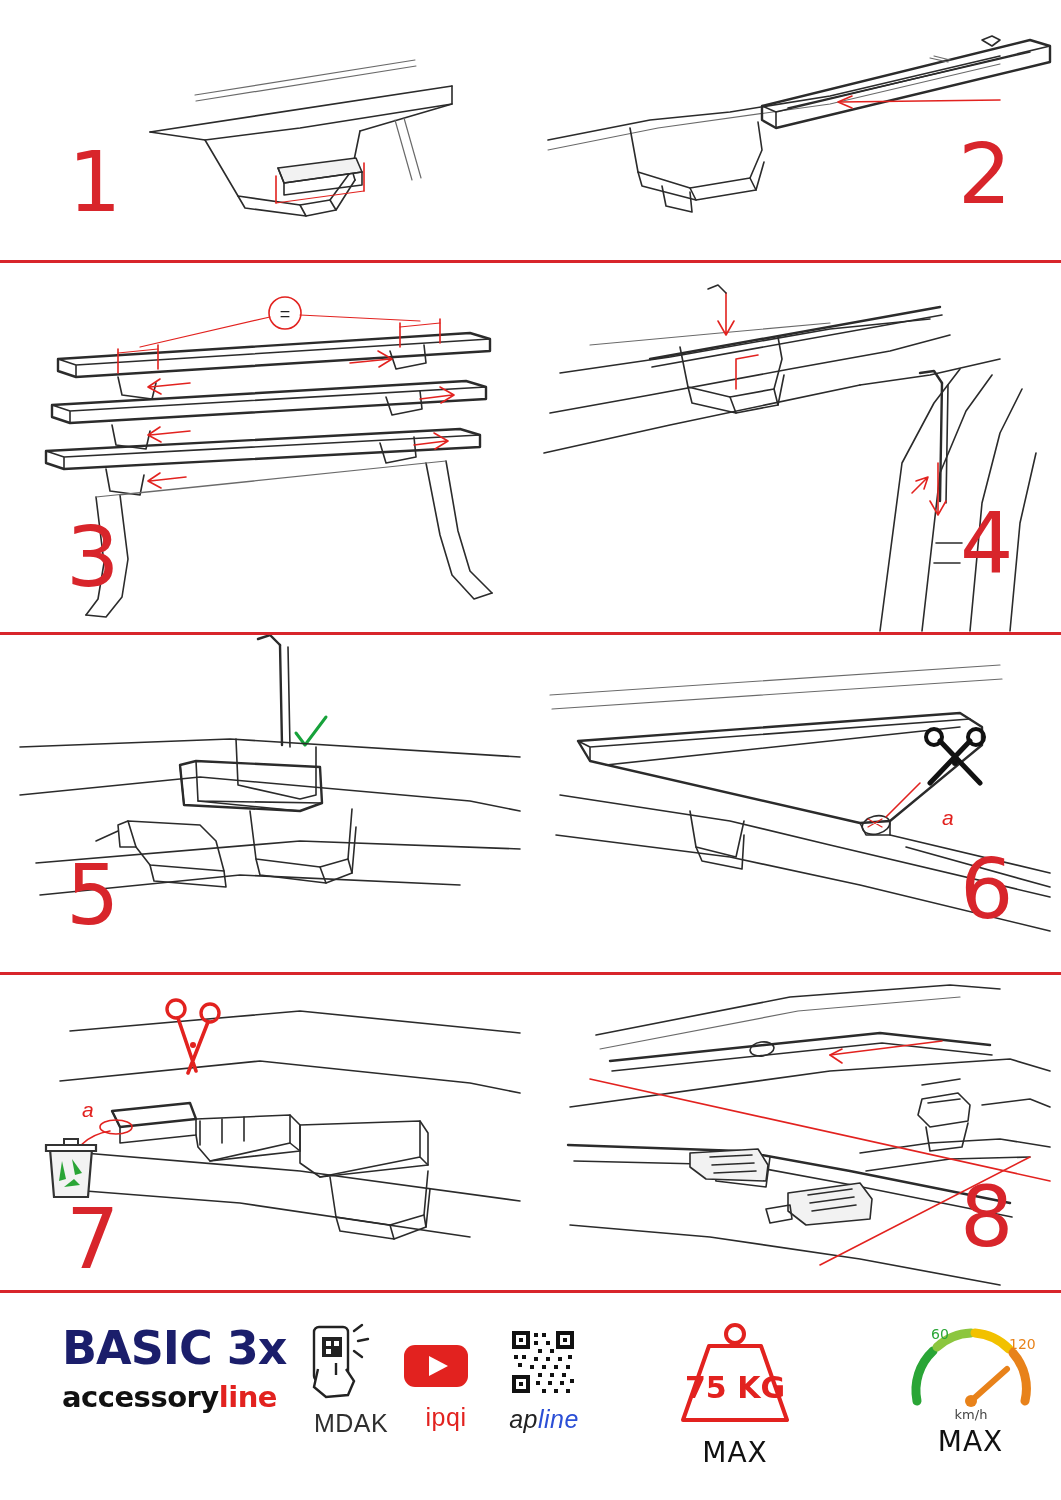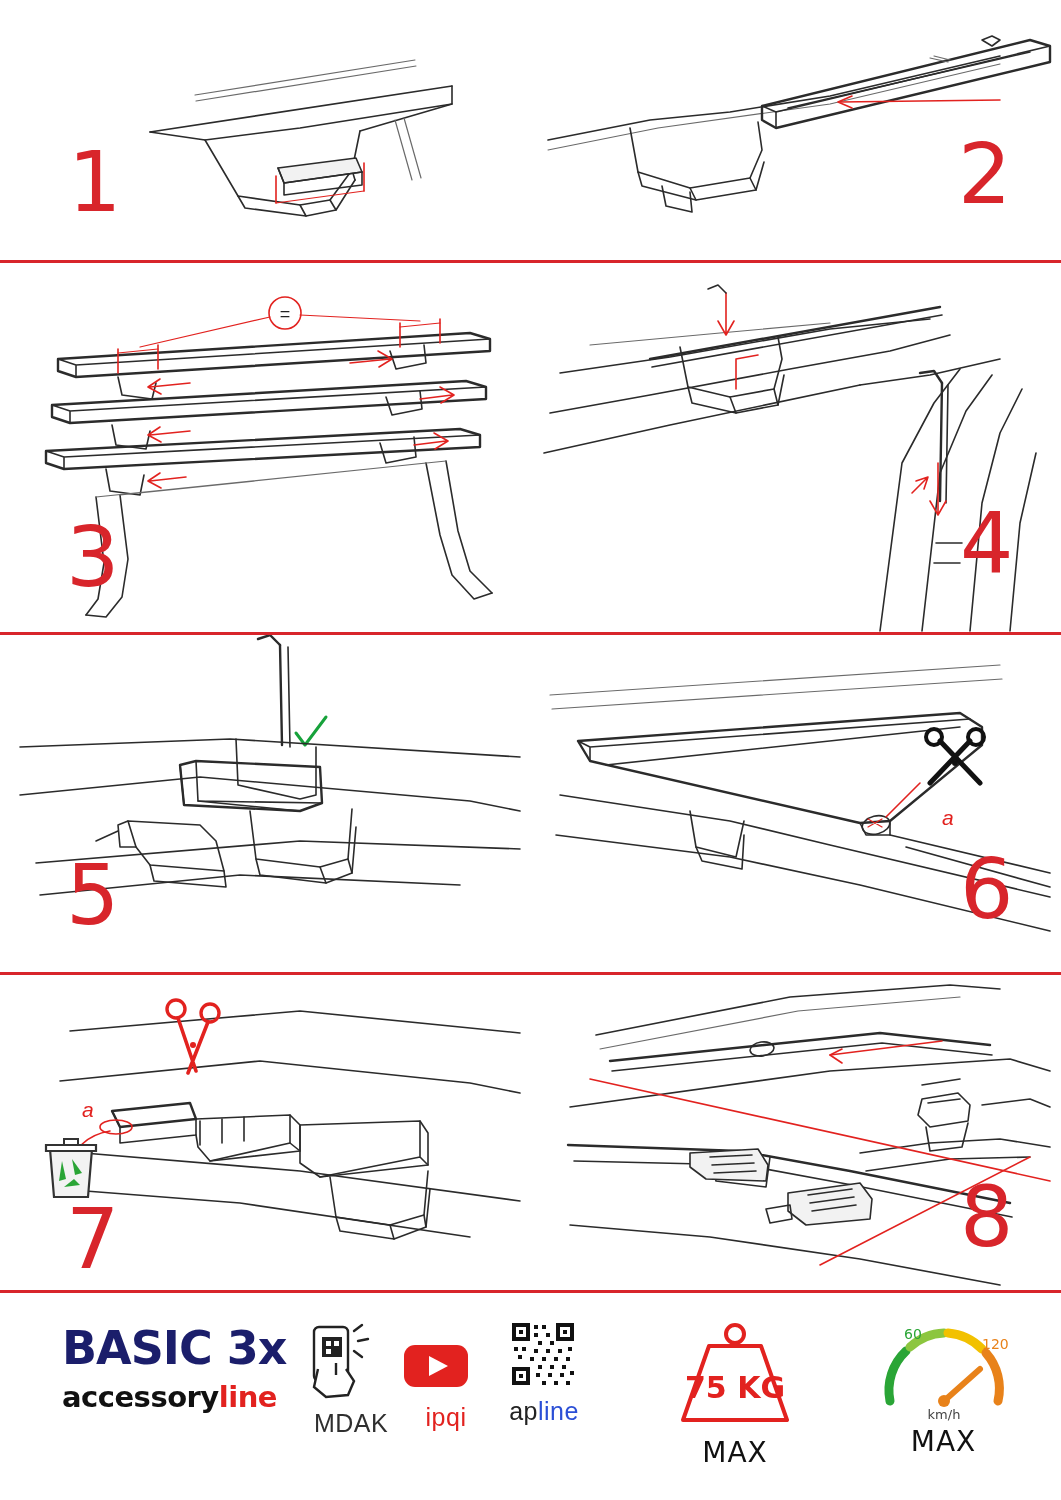--- a/index.html
+++ b/index.html
@@ -42,30 +42,30 @@
   .brand-bot{margin-top:12px;font-family:"DejaVu Sans",sans-serif;font-weight:700;font-size:29px;letter-spacing:-0.5px;line-height:1;}
   .brand-bot .a{color:#111;}
   .brand-bot .b{color:#e2221f;}
 
   .logo{position:absolute;text-align:center;}
   .logo .cap{font-family:"Liberation Sans",sans-serif;font-size:25px;color:#3a3a3a;letter-spacing:0.5px;margin-top:8px;}
   .logo.mdak{left:296px;top:30px;width:110px;}
   .logo.mdak .cap{font-weight:400;color:#2f2f2f;}
   .logo.ipqi{left:400px;top:30px;width:92px;}
   .logo.ipqi .cap{color:#e2221f;}
-  .logo.apline{left:480px;top:22px;width:128px;}
+  .logo.apline{left:480px;top:30px;width:128px;font-style:italic;}
 
   .mdak-cap{font-family:"DejaVu Sans",sans-serif;}
   .apline-cap span.k{color:#222;}
   .apline-cap span.l{color:#2b4fd6;}
 
   .maxblock{position:absolute;text-align:center;}
   .maxblock .cap{font-family:"DejaVu Sans",sans-serif;font-size:28px;color:#111;letter-spacing:1px;margin-top:4px;}
   .maxblock.weight{left:655px;top:29px;width:160px;}
-  .maxblock.speed{left:856px;top:18px;width:175px;}
+  .maxblock.speed{left:883px;top:18px;width:175px;}
 
   .wtxt{fill:#e2221f;font-family:"DejaVu Sans",sans-serif;font-weight:700;font-size:30px;}
   .sm{font-family:"DejaVu Sans",sans-serif;font-size:13px;fill:#444;}
   .smnum{font-family:"DejaVu Sans",sans-serif;font-size:14px;}
 </style>
 </head>
 <body>
 
 <div class="sheet">
 

